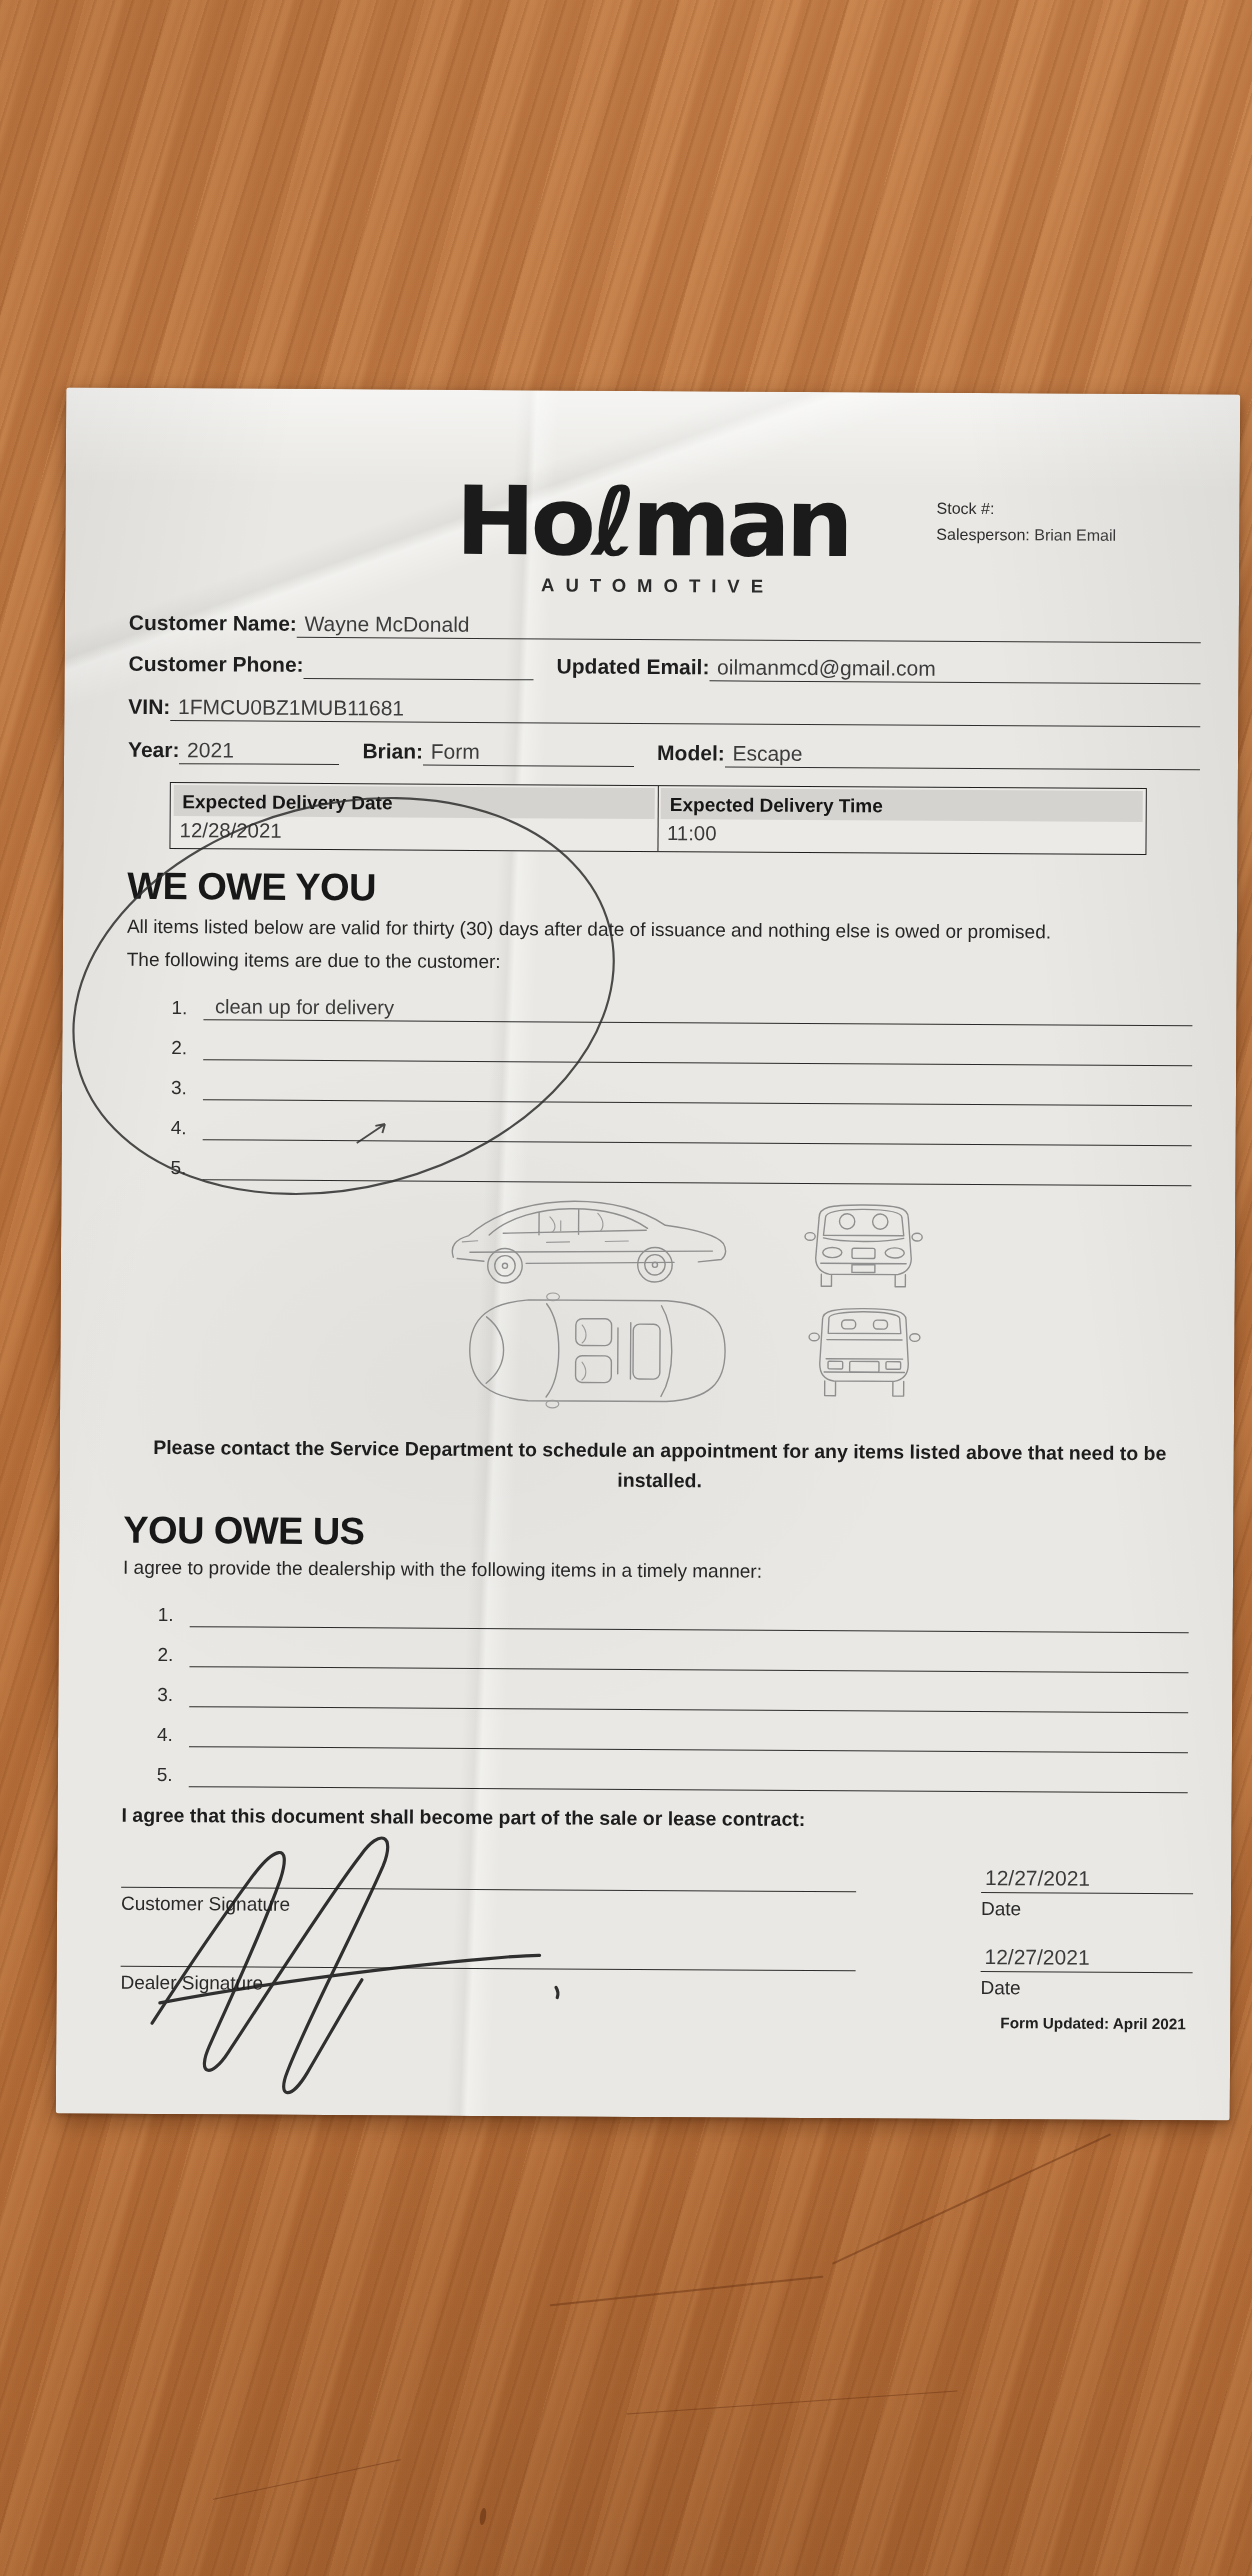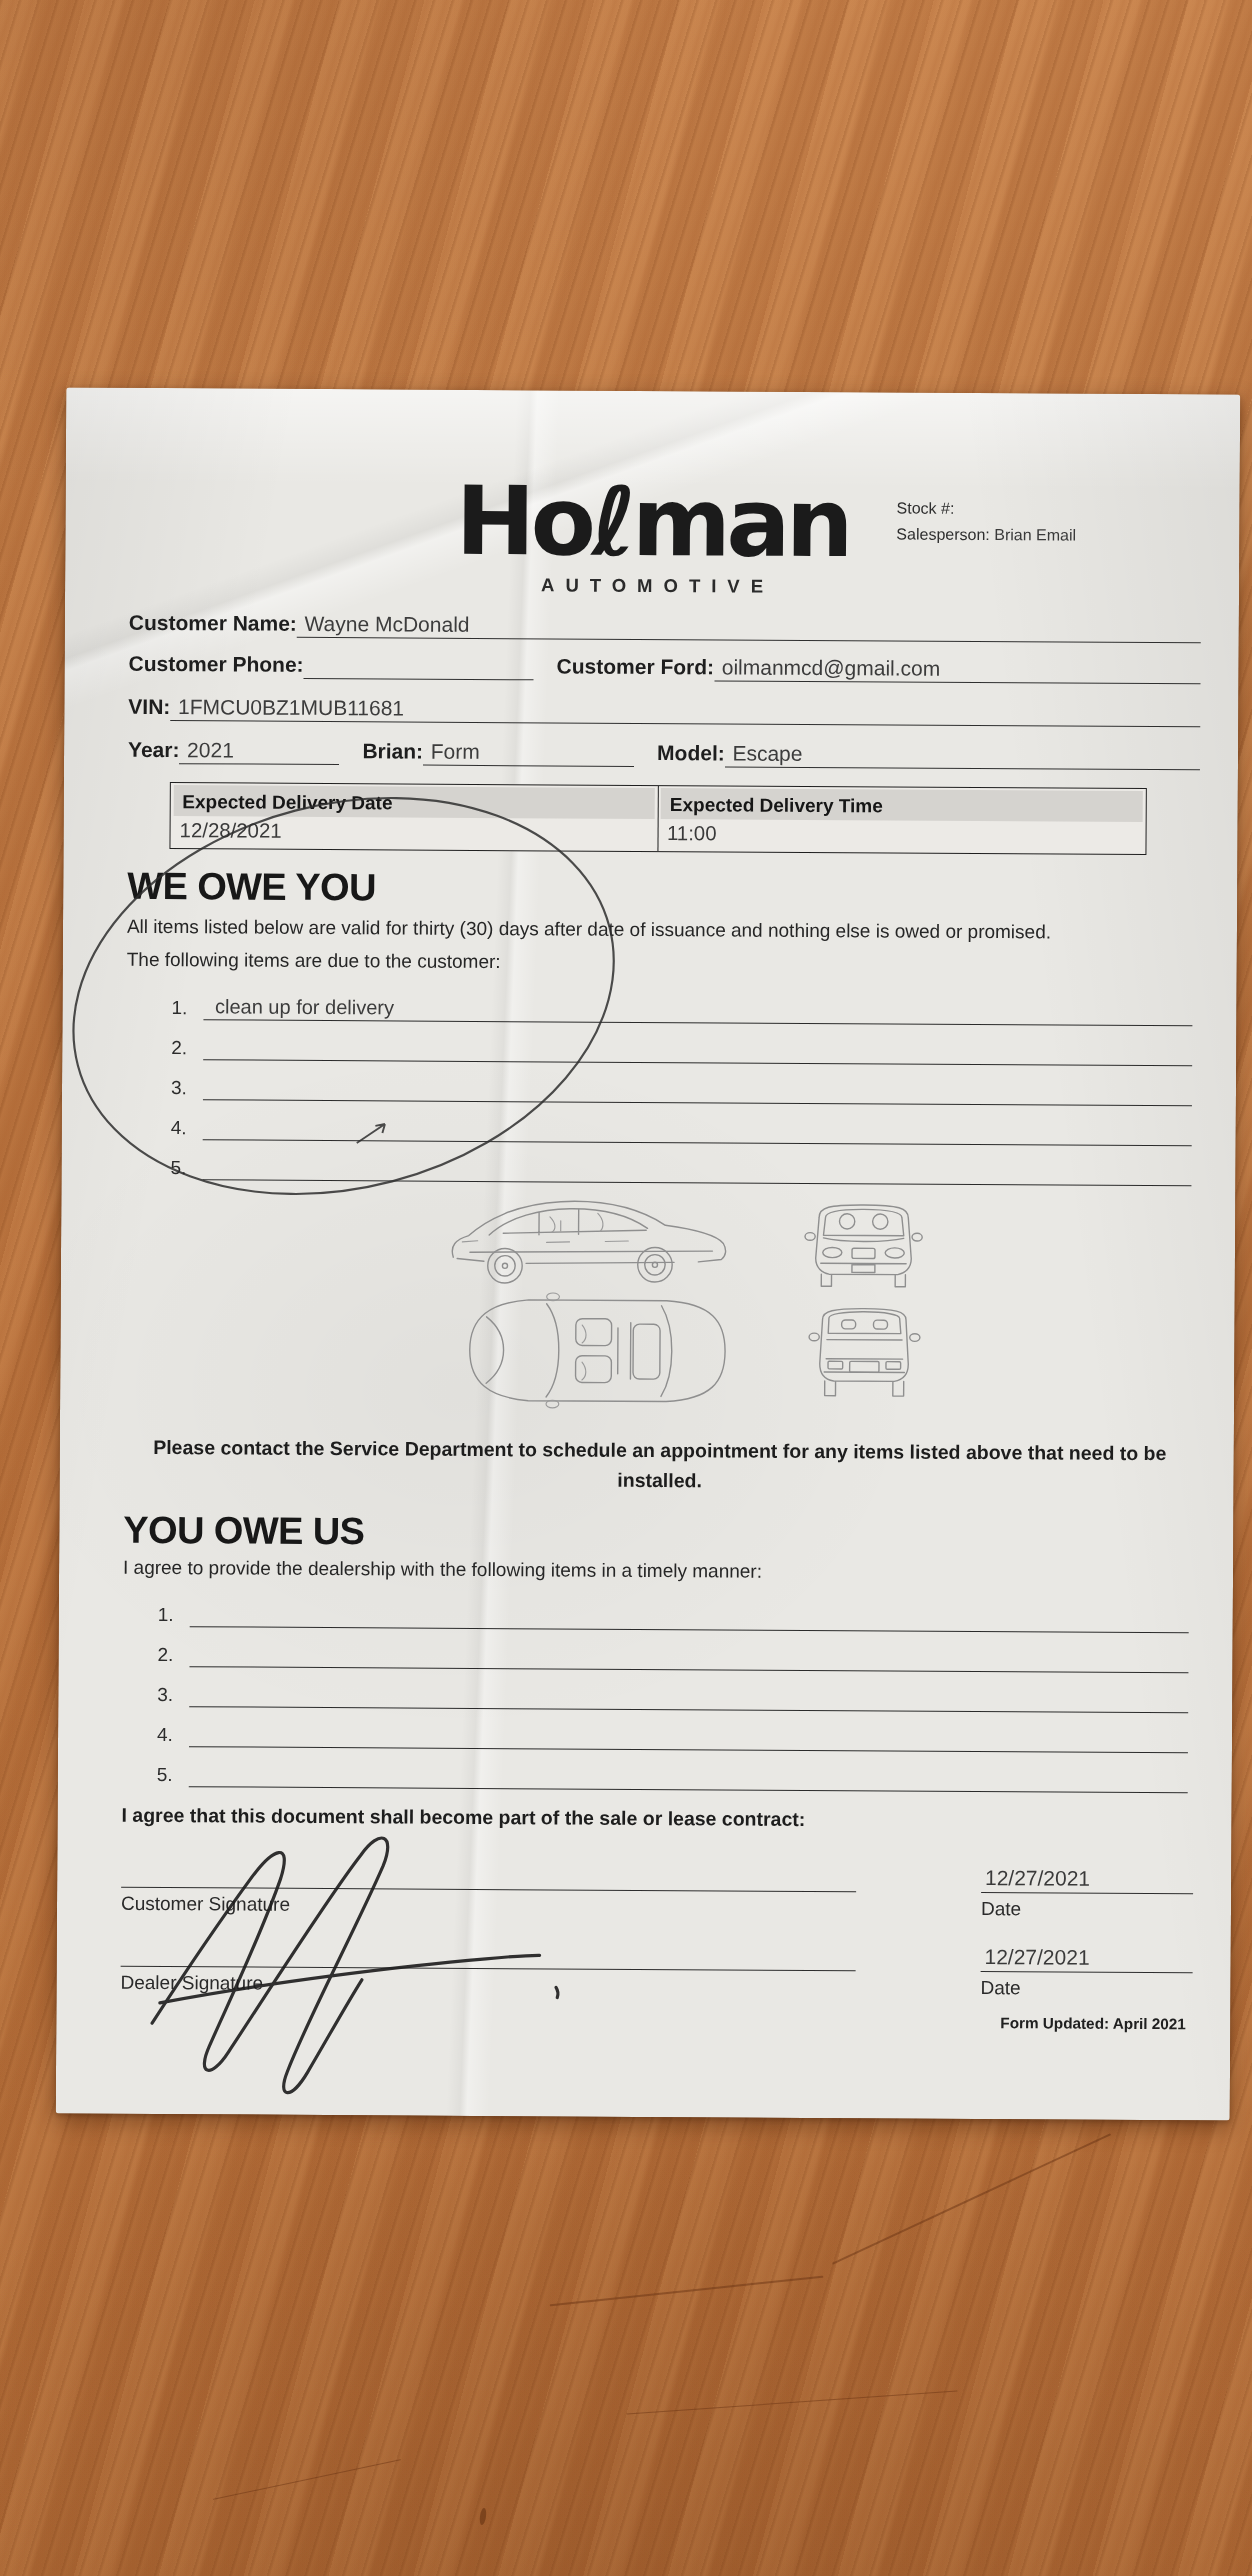--- a/index.html
+++ b/index.html
@@ -47,21 +47,21 @@
   }
 
   
   .logo-block { position: absolute; left: 0; right: 0; top: 88px; text-align: center; }
   .logo { font-family: "DejaVu Sans", sans-serif; font-weight: bold; font-size: 95px;
           letter-spacing: -4.5px; line-height: .92; color: #1b1b1b; }
   .logo-sub { margin-top: 9px; font-size: 18.5px; font-weight: bold; letter-spacing: 11px;
               color: #2b2b2b; padding-left: 11px; }
   .stock-block { position: absolute; left: 831px; top: 103px; font-size: 16px;
                  color: #3a3a3a; line-height: 1.6; }
-  .stock-block b { color: #2e2e2e; font-weight: normal; }
+  .stock-block b { color: #2e2e2e; font-weight: normal; margin-left: 40px; }
 
   
   .flow { position: absolute; left: 64px; right: 38px; top: 220px; }
 
   .frow { display: flex; align-items: flex-end; height: 29px; }
   .mb18 { margin-bottom: 11.5px; } .mb22 { margin-bottom: 14px; }
   .lbl { font-weight: bold; font-size: 21px; white-space: nowrap; color: #1e1e1e; padding-bottom: 1.9px;}
   .fill { border-bottom: 1.9px solid #2f2f2f; font-size: 21px; color: #3c3c3c;
           padding: 0 5.1px 1.3px 7.7px; line-height: 1.1; min-height: 25.6px;}
   .grow { flex: 1; }
@@ -143,21 +143,21 @@
 
   <div class="flow">
 
     <div class="frow mb18">
       <span class="lbl">Customer Name:</span>
       <span class="fill grow">Wayne McDonald</span>
     </div>
     <div class="frow mb22">
       <span class="lbl">Customer Phone:</span>
       <span class="fill w360"></span>
-      <span class="lbl ml">Customer Ford:</span>
+      <span class="lbl ml">Updated Email:</span>
       <span class="fill grow">oilmanmcd@gmail.com</span>
     </div>
     <div class="frow mb22">
       <span class="lbl">VIN:</span>
       <span class="fill grow">1FMCU0BZ1MUB11681</span>
     </div>
     <div class="frow">
       <span class="lbl">Year:</span>
       <span class="fill w250">2021</span>
       <span class="lbl ml">Brian:</span>

